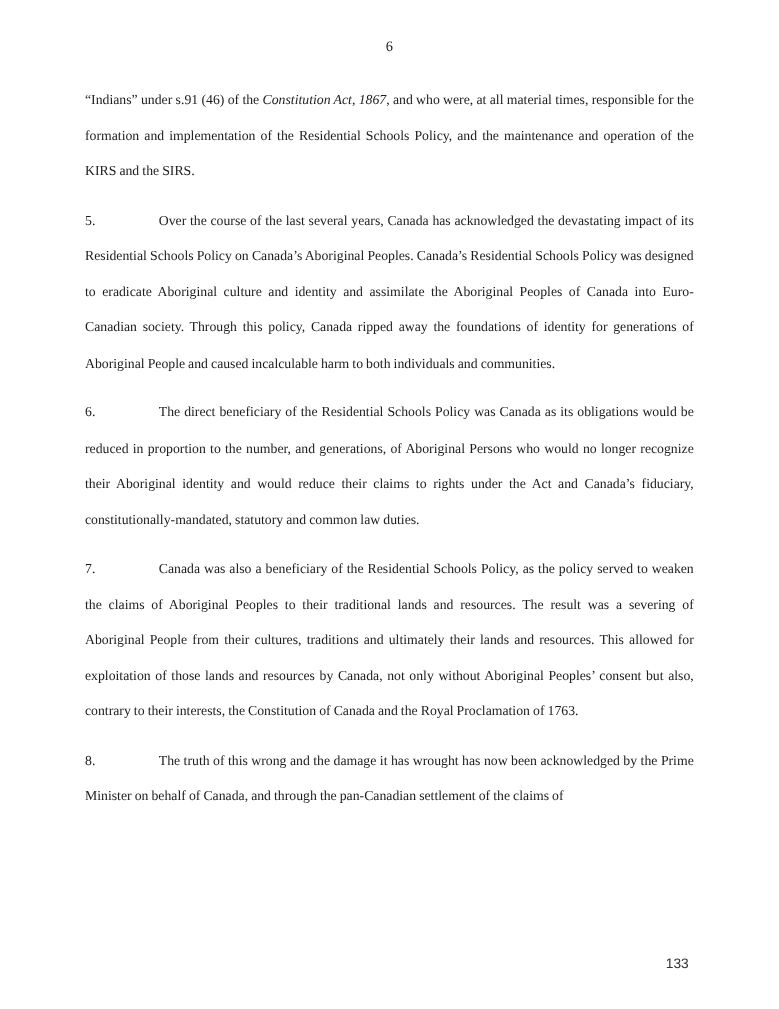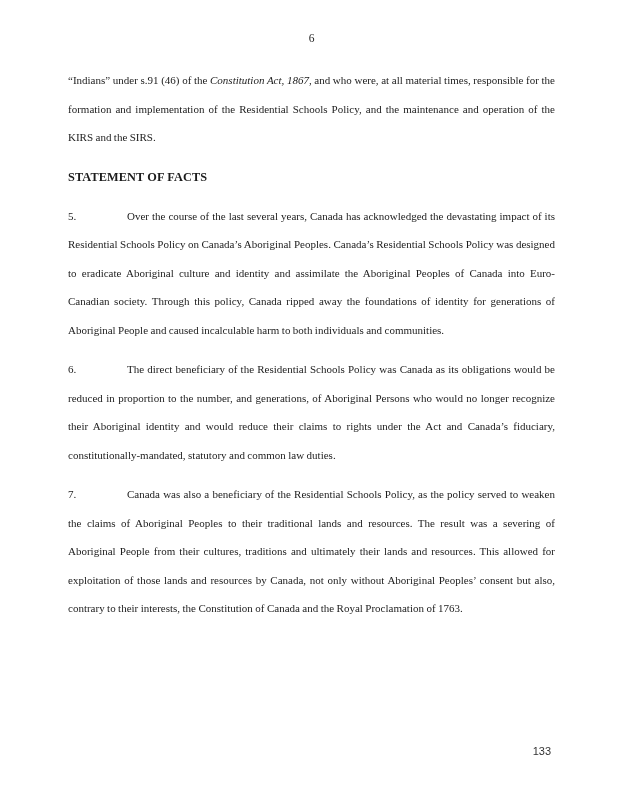--- a/index.html
+++ b/index.html
@@ -37,42 +37,42 @@
     line-height: 28px;
     margin: 0 0 11px 0;
     letter-spacing: 0.1px;
   }
   .pnum {
     display: inline-block;
     width: 59px;
   }
   .footer-page-number {
     position: absolute;
-    top: 744px;
+    top: 764px;
     right: 72px;
     font-family: "Liberation Sans", sans-serif;
     font-size: 11px;
     line-height: 14px;
     color: #333333;
   }
   em { font-style: italic; }
 </style>
 </head>
 <body>
 
 <div class="page">
 
   <div class="top-page-number">6</div>
 
   <p class="body-para"><span>“Indians” under s.91 (46) of the </span><em>Constitution Act, 1867</em><span>, and who were, at all material times, responsible for the formation and implementation of the Residential Schools Policy, and the maintenance and operation of the KIRS and the SIRS.</span></p>
 
-  <h2 class="section-heading">STATEMENT OF FACTS</h2>
 
   <p class="body-para"><span class="pnum">5.</span><span>Over the course of the last several years, Canada has acknowledged the devastating impact of its Residential Schools Policy on Canada’s Aboriginal Peoples.  Canada’s Residential Schools Policy was designed to eradicate Aboriginal culture and identity and assimilate the Aboriginal Peoples of Canada into Euro-Canadian society.  Through this policy, Canada ripped away the foundations of identity for generations of Aboriginal People and caused incalculable harm to both individuals and communities.</span></p>
 
   <p class="body-para"><span class="pnum">6.</span><span>The direct beneficiary of the Residential Schools Policy was Canada as its obligations would be reduced in proportion to the number, and generations, of Aboriginal Persons who would no longer recognize their Aboriginal identity and would reduce their claims to rights under the Act and Canada’s fiduciary, constitutionally-mandated, statutory and common law duties.</span></p>
 
   <p class="body-para"><span class="pnum">7.</span><span>Canada was also a beneficiary of the Residential Schools Policy, as the policy served to weaken the claims of Aboriginal Peoples to their traditional lands and resources. The result was a severing of Aboriginal People from their cultures, traditions and ultimately their lands and resources. This allowed for exploitation of those lands and resources by Canada, not only without Aboriginal Peoples’ consent but also, contrary to their interests, the Constitution of Canada and the Royal Proclamation of 1763.</span></p>
 
+  <p class="body-para"><span class="pnum">8.</span><span>The truth of this wrong and the damage it has wrought has now been acknowledged by the Prime Minister on behalf of Canada, and through the pan-Canadian settlement of the claims of</span></p>
 
   <div class="footer-page-number">133</div>
 
 </div>
 
 </body></html>

